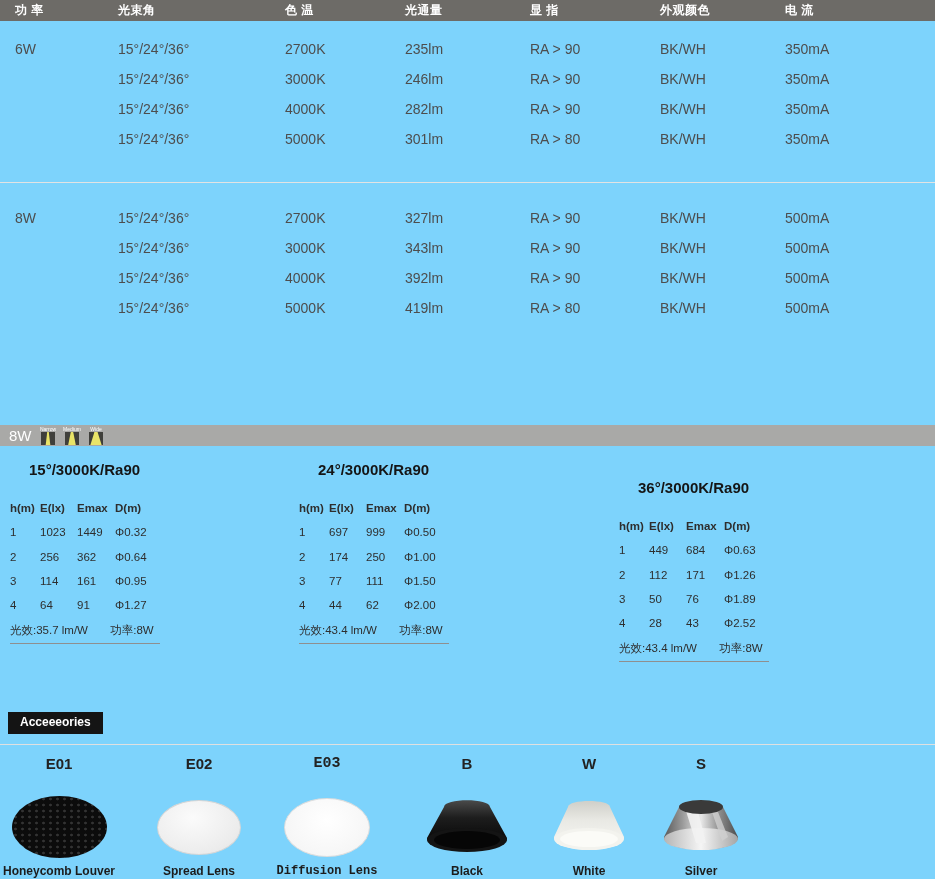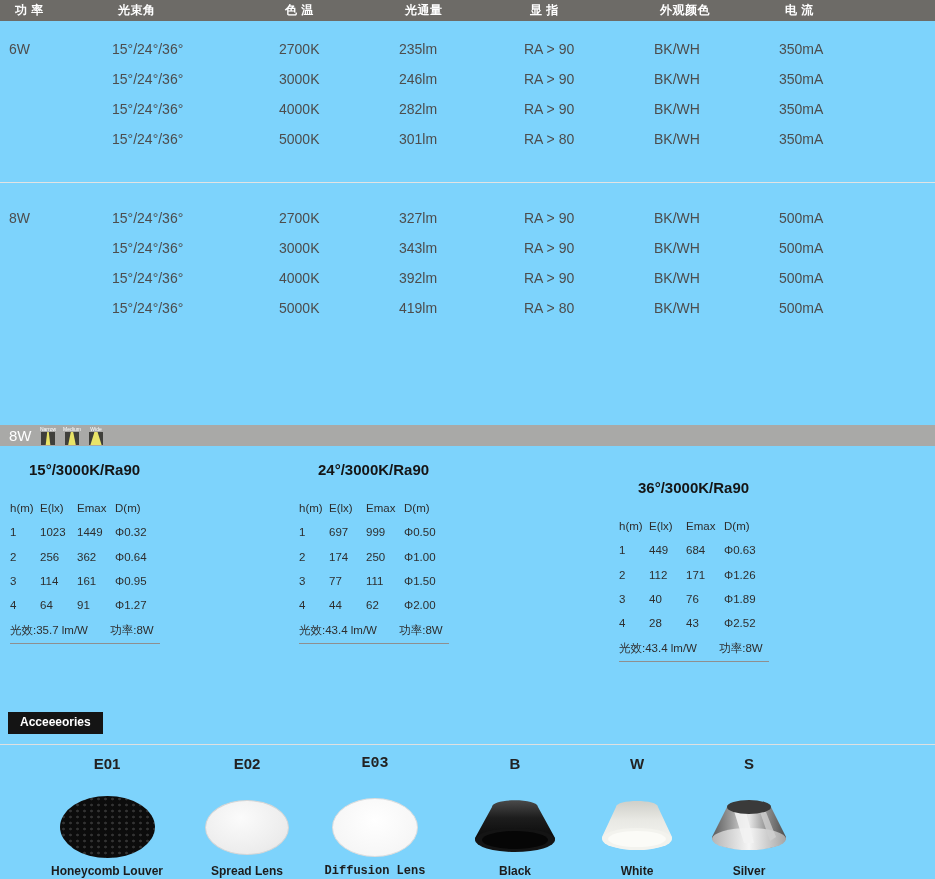--- a/index.html
+++ b/index.html
@@ -6,49 +6,49 @@
   body{font-family:"Liberation Sans","DejaVu Sans",sans-serif;}
   .page{position:relative;width:935px;height:879px;background:#7dd3fc;overflow:hidden;}
 
   
   .spec-header{position:absolute;top:0;left:0;right:0;height:21px;background:#6d6b67;
     display:grid;grid-template-columns:103px 167px 120px 125px 130px 125px 1fr;
     padding-left:15px;align-items:center;color:#fff;font-size:12px;font-weight:bold;letter-spacing:.5px;}
   .spec-group{position:absolute;left:0;right:0;}
   .g6{top:34px;} .g8{top:203px;}
   .spec-row{display:grid;grid-template-columns:103px 167px 120px 125px 130px 125px 1fr;
-    padding-left:9px;height:30px;line-height:30px;font-size:14px;color:#4d4d4d;}
+    padding-left:15px;height:30px;line-height:30px;font-size:14px;color:#4d4d4d;}
   .divider{position:absolute;top:182px;left:0;right:0;border-top:1px solid #e3e3e3;}
 
   
   .pbar{position:absolute;top:425px;left:0;right:0;height:21px;background:#a9a9a7;
     display:flex;align-items:center;}
   .pbar-label{color:#fff;font-size:15px;padding-left:9px;width:27px;line-height:21px;}
   .beams{display:flex;gap:8px;margin-left:4px;align-items:flex-end;}
   .beam{display:flex;flex-direction:column;align-items:center;width:16px;}
   .beam-label{font-size:5px;line-height:6px;color:#fff;white-space:nowrap;}
   .beam svg{display:block;}
 
   
   .ptable{position:absolute;top:455px;width:250px;height:195px;}
   .pt0{left:10px;} .pt1{left:299px;} .pt2{left:619px;margin-top:18px;}
   .pt-title{position:absolute;top:6px;left:19px;font-size:15px;font-weight:bold;color:#151515;}
   .pt-row{position:absolute;left:0;display:grid;grid-template-columns:30px 37px 38px 70px;
     font-size:11.5px;color:#2e2e2e;}
-  .pt-head{top:47px;}
+  .pt-head{top:47px;font-weight:bold;}
   .pt-r0{top:71px;} .pt-r1{top:96px;} .pt-r2{top:120px;} .pt-r3{top:144px;}
   .pt-foot{position:absolute;top:168px;left:0;width:150px;padding-bottom:5px;
     border-bottom:1px solid #8f8f8f;font-size:11.5px;color:#2e2e2e;white-space:nowrap;}
   .pt-eff{display:inline-block;width:97px;}
 
   
   .acc-title{position:absolute;top:712px;left:8px;background:#141414;color:#fff;
     font-size:12px;font-weight:bold;padding:3px 12px 5px 12px;}
   .acc-line{position:absolute;top:744px;left:0;right:0;border-top:1px solid #e0e0e0;}
-  .acc-item{position:absolute;top:755px;width:118px;text-align:center;padding-left:48px;}
+  .acc-item{position:absolute;top:755px;width:118px;text-align:center;}
   .a0{left:0;} .a1{left:140px;} .a2{left:268px;font-family:Liberation Mono, monospace;} .a3{left:408px;} .a4{left:530px;} .a5{left:642px;}
   .acc-code{font-size:15px;font-weight:bold;color:#222;line-height:18px;}
   .acc-iconbox{margin-top:22px;height:64px;display:flex;align-items:center;justify-content:center;}
   .acc-name{margin-top:5px;font-size:12px;font-weight:bold;color:#1c1c1c;white-space:nowrap;}
 
   .disc{border-radius:50%;}
   .honeycomb{width:95px;height:62px;background-color:#0c0c0c;
     background-image:radial-gradient(circle,#333 1px,transparent 1.7px);background-size:7px 6px;}
   .lens-frost{width:82px;height:53px;border:1px solid #d6d6d6;
     background:radial-gradient(ellipse at 42% 32%,#fbfbfb 0%,#ececec 70%,#dfdfdf 100%);}
@@ -275,21 +275,21 @@
       <span>Φ0.63</span>
     </div>
     <div class="pt-row pt-r1">
       <span>2</span>
       <span>112</span>
       <span>171</span>
       <span>Φ1.26</span>
     </div>
     <div class="pt-row pt-r2">
       <span>3</span>
-      <span>40</span>
+      <span>50</span>
       <span>76</span>
       <span>Φ1.89</span>
     </div>
     <div class="pt-row pt-r3">
       <span>4</span>
       <span>28</span>
       <span>43</span>
       <span>Φ2.52</span>
     </div>
     <div class="pt-foot">

